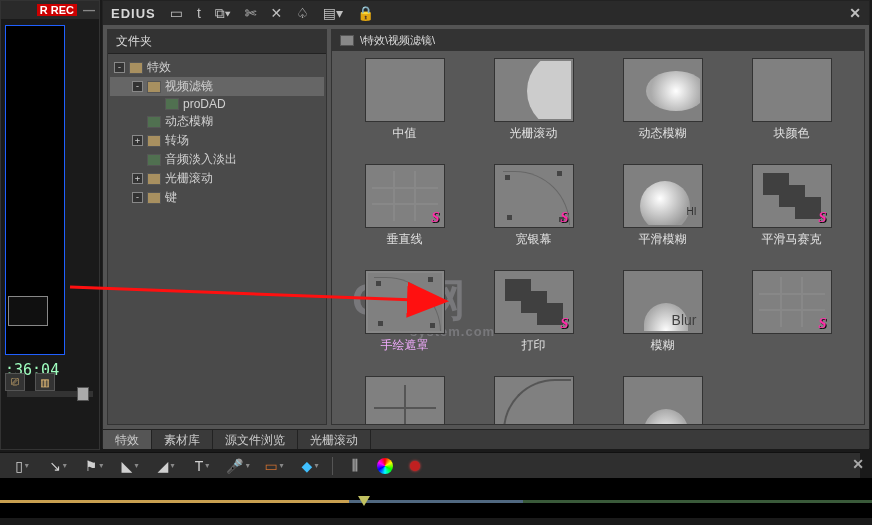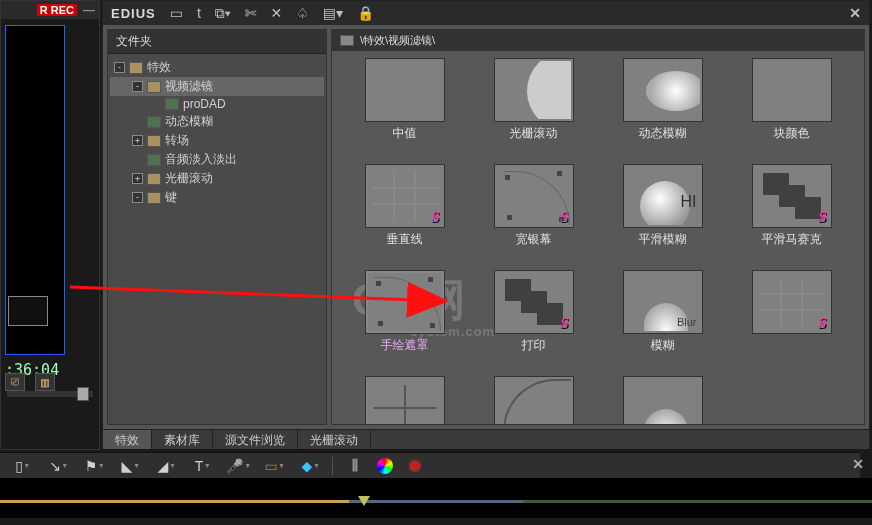--- a/index.html
+++ b/index.html
@@ -218,22 +218,22 @@
   .slides .fr{position:absolute;border:2px solid #666;background:#ddd;}
   .rise{background:linear-gradient(#666,#888);}
   .rise::before{content:"";position:absolute;bottom:0;left:18px;width:44px;height:28px;background:radial-gradient(ellipse at 50% 100%,#fff,#aaa 70%);border-radius:44px 44px 0 0;}
   .lg-grid{background:#777;}
   .lg-grid::before{content:"";position:absolute;inset:6px;background:
     linear-gradient(#555 0 0) 50% 0/2px 100% no-repeat,
     linear-gradient(#555 0 0) 0 50%/100% 2px no-repeat;}
   .curve{background:#888;}
   .curve::after{content:"";position:absolute;left:6px;bottom:6px;width:66px;height:50px;border:2px solid #555;border-radius:0 0 0 60px;border-top:none;border-right:none;transform:scaleY(-1);}
   .s-badge{position:absolute;right:2px;bottom:-1px;color:#ff2da9;font-weight:bold;font-size:15px;font-style:italic;font-family:serif;text-shadow:1px 1px #000;}
-  .hi-badge{position:absolute;right:3px;bottom:14px;color:#303030;font-size:16px;}
-  .blur-badge{position:absolute;right:3px;bottom:3px;color:#404040;font-size:11px;}
+  .hi-badge{position:absolute;right:3px;bottom:8px;color:#303030;font-size:10px;}
+  .blur-badge{position:absolute;right:3px;bottom:3px;color:#404040;font-size:14px;}
 
   .watermark{
     position:absolute; left:20px; top:220px;
     font-size:44px; font-weight:bold;
     color:rgba(180,180,190,0.35);
     font-family:Arial,sans-serif;
     pointer-events:none;
     letter-spacing:-2px;
   }
   .watermark small{font-size:13px;display:block;margin-top:-6px;margin-left:58px;letter-spacing:1px;}

